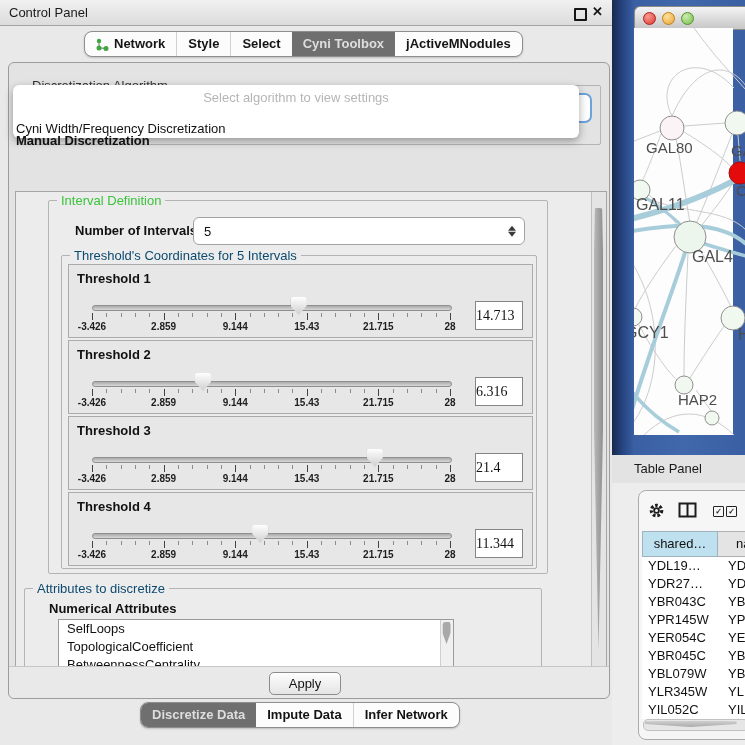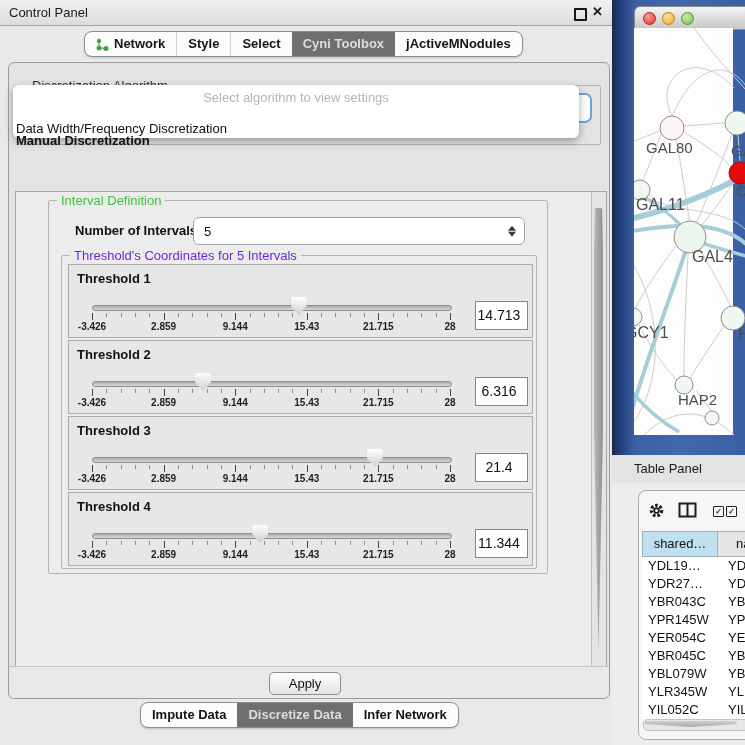--- a/index.html
+++ b/index.html
@@ -24,21 +24,21 @@
   .pill .tab.selected + .tab{border-left:none;}
   #top-tabs{left:84px;top:31px;}
   #bottom-tabs{left:140px;top:702px;}
 
   
   #main-panel{left:8px;top:62px;width:600px;height:635px;background:#e3e3e3;
               border:1px solid #9c9c9c;border-radius:6px;}
   .fieldset{position:absolute;border:1px solid #b4b4b4;border-radius:2px;}
   .legend{position:absolute;top:-8px;left:8px;padding:0 4px;font-size:13px;white-space:nowrap;}
   .bg-outer{background:#e3e3e3;} .bg-inner{background:#ececec;}
-  .green{color:#3cc23c;} .blue{color:#6d28d9;} .plain{color:#333;}
+  .green{color:#3cc23c;} .blue{color:#0c4a6e;} .plain{color:#333;}
 
   .combo{position:absolute;background:#fff;border:1px solid #a2a2a2;border-radius:6px;
          font-size:13px;color:#111;display:flex;align-items:center;padding-left:10px;}
   .combo .arrows{position:absolute;right:8px;top:50%;transform:translateY(-50%);width:8px;}
   .combo .arrows i{display:block;width:0;height:0;border-left:4px solid transparent;
                    border-right:4px solid transparent;margin:1.5px 0;}
   .combo .arrows i.up{border-bottom:5px solid #3a3a3a;}
   .combo .arrows i.dn{border-top:5px solid #3a3a3a;}
 
   
@@ -75,21 +75,21 @@
          border-radius:3px;background:linear-gradient(#ababab,#d8d8d8);}
   .thumb{position:absolute;top:2px;width:16px;height:18px;
          clip-path:polygon(0 10%,10% 0,90% 0,100% 10%,100% 50%,50% 100%,0 50%);
          background:linear-gradient(#fefefe,#cfcfcf);filter:drop-shadow(0 0 1px #6e6e6e);}
   .ticks{position:absolute;left:0;top:18px;width:100%;height:8px;}
   .tick{position:absolute;top:0;width:1px;height:4px;background:#8a8a8a;}
   .tick.major{height:7px;background:#444;}
   .tick-labels{position:absolute;left:0;top:26px;width:100%;height:12px;}
   .tick-label{position:absolute;transform:translateX(-50%);font-size:10px;font-weight:bold;color:#1d1d1d;white-space:nowrap;}
   .t-value{position:absolute;left:406px;top:36px;width:46px;height:27px;background:#fff;
-           border:1px solid #858585;font-size:14px;text-align:center;padding-right:5px;line-height:27px;}
+           border:1px solid #858585;font-size:14px;text-align:left;line-height:27px;font-family:Liberation Serif, serif;}
 
   #attr-field{left:8px;top:396px;width:516px;height:84px;}
   #attr-sub{left:24px;top:12px;font-size:13px;font-weight:bold;position:absolute;}
   #attr-list{position:absolute;left:33px;top:30px;width:394px;height:56px;background:#fff;
              border:1px solid #9a9a9a;overflow:hidden;}
   #attr-list .item{height:18px;line-height:18px;padding-left:8px;font-size:13px;}
   #attr-scroll{position:absolute;right:0;top:0;width:12px;height:100%;background:#f0f0f0;border-left:1px solid #cfcfcf;}
   #attr-scroll .thumb{position:absolute;left:1.5px;top:2px;width:8px;height:22px;border-radius:4px;background:#a9a9a9;}
 
   #footer-strip{left:0;top:603px;width:100%;height:31px;background:#e9e9e9;
@@ -171,21 +171,21 @@
 
 <div class="abs" id="main-panel">
 
   <div class="fieldset" id="algo-field">
     <span class="legend bg-outer plain">Discretization Algorithm</span>
   </div>
   <div class="abs" id="algo-combo" style="background:#fff;"></div>
   <div class="abs" id="algo-popup">
     <div class="hint">Select algorithm to view settings</div>
     <div class="opt b">Manual Discretization</div>
-    <div class="opt r">Data Width/Frequency Discretization</div>
+    <div class="opt r">Cyni Width/Frequency Discretization</div>
   </div>
 
 
   <div class="abs" id="inner-panel">
     <div class="abs" id="v-scrollbar">
       <div class="thumb"></div>
     </div>
 
     <div class="fieldset" id="interval-field">
       <span class="legend bg-inner green">Interval Definition</span>
@@ -376,33 +376,45 @@
                 <span class="tick-label" style="left: 60%;">15.43</span>
                 <span class="tick-label" style="left: 80%;">21.715</span>
                 <span class="tick-label" style="left: 100%;">28</span>
               </div>
           </div>
           <div class="t-value">11.344</div>
         </div>
       </div>
     </div>
 
+    <div class="fieldset" id="attr-field">
+      <span class="legend bg-inner blue">Attributes to discretize</span>
+      <span id="attr-sub">Numerical Attributes</span>
+      <div id="attr-list">
+        <div class="item">SelfLoops</div>
+        <div class="item">TopologicalCoefficient</div>
+        <div class="item">BetweennessCentrality</div>
+        <div id="attr-scroll">
+          <div class="thumb"></div>
+        </div>
+      </div>
+    </div>
   </div>
 
   <div class="abs" id="footer-strip">
     <div id="apply-btn">Apply</div>
   </div>
 </div>
 
 <div class="abs pill" id="bottom-tabs">
+  <div class="tab selected">
+      <span>Discretize Data</span>
+    </div>
   <div class="tab">
       <span>Impute Data</span>
-    </div>
-  <div class="tab selected">
-      <span>Discretize Data</span>
     </div>
   <div class="tab">
       <span>Infer Network</span>
     </div>
 </div>
 
 <div class="abs" id="right-bg"></div>
 
 <div class="abs" id="net-titlebar">
   <span class="traffic" id="tl-red"></span>

